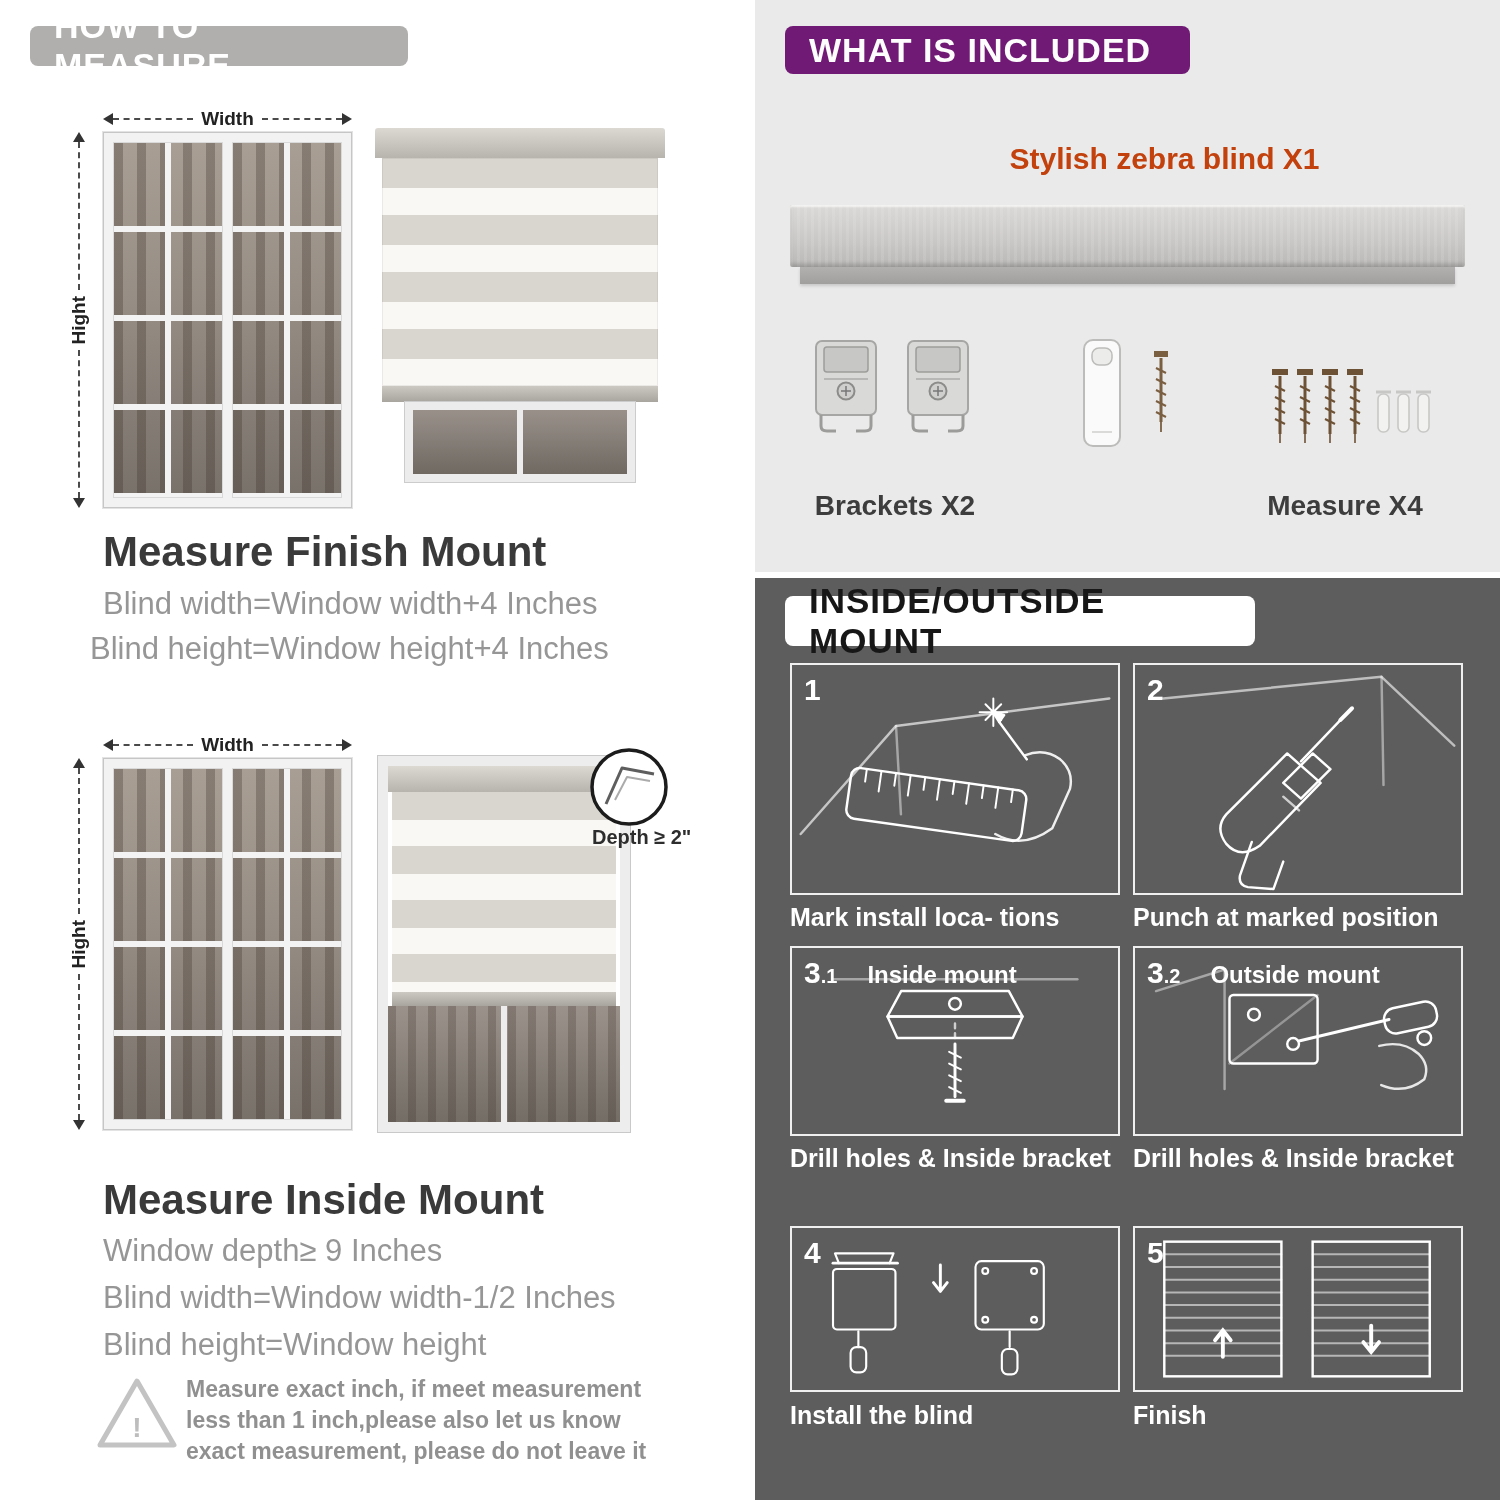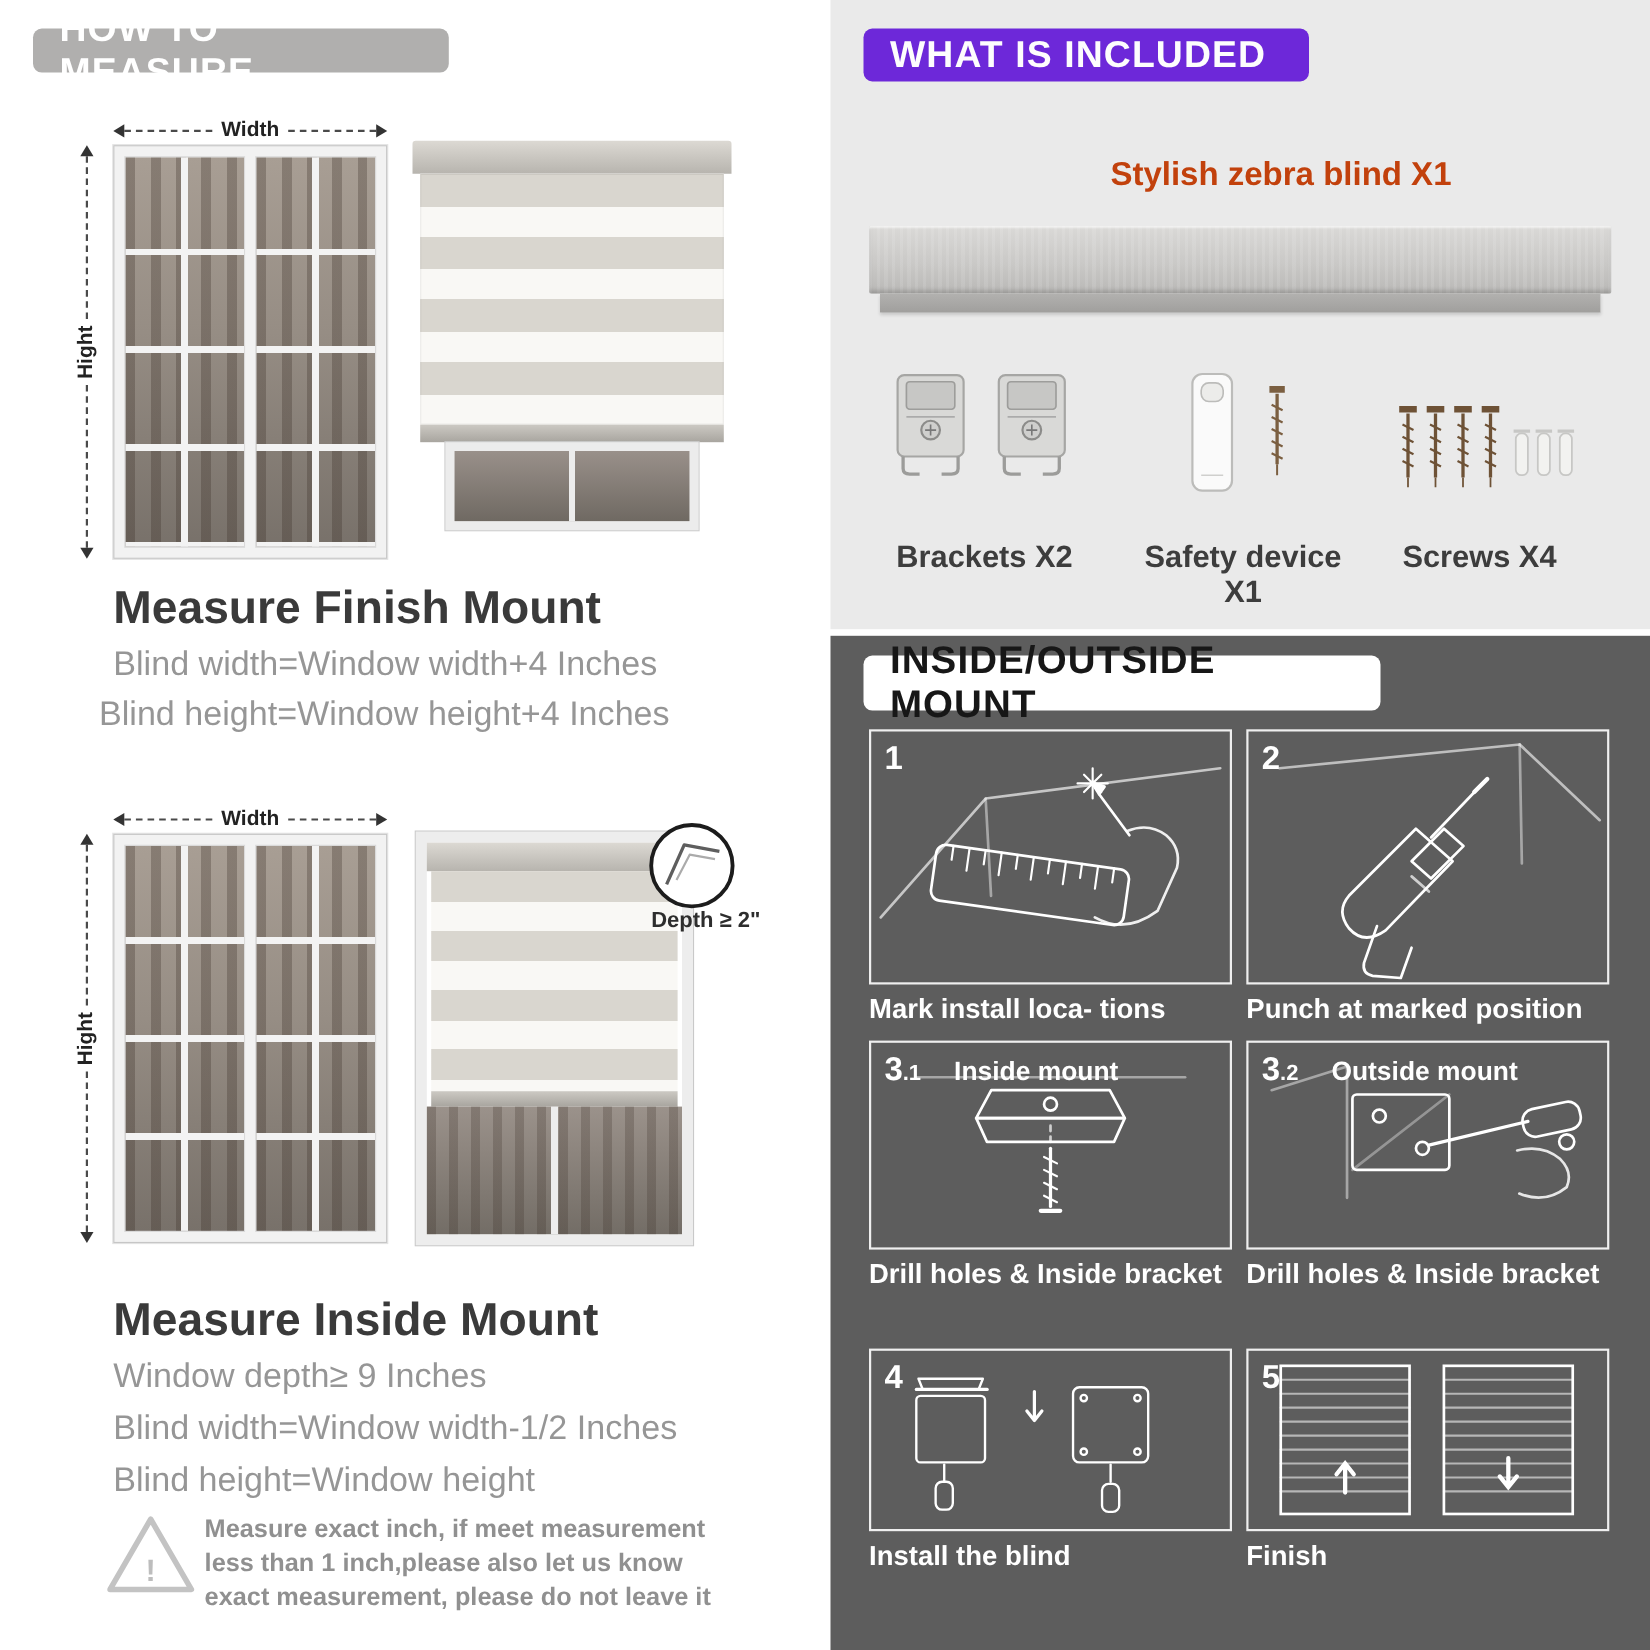--- a/index.html
+++ b/index.html
@@ -4,21 +4,21 @@
 <style>
   *{margin:0;padding:0;box-sizing:border-box}
   html,body{width:1500px;height:1500px}
   body{font-family:"Liberation Sans",sans-serif;background:#fff}
   .page{position:relative;width:1500px;height:1500px;background:#fff;overflow:hidden}
 
   
   .abs{position:absolute}
   .pill{position:absolute;border-radius:8px;font-weight:bold;display:flex;align-items:center;padding:0 24px;letter-spacing:1px}
   .pill-left{background:#b0afae;color:#fff;font-size:34px}
-  .pill-incl{background:#6d28d9;color:#fdfdfd;font-size:34px}
+  .pill-incl{background:#701a75;color:#fdfdfd;font-size:34px}
   .pill-mount{background:#ffffff;color:#171717;font-size:35px}
 
   .sec-title{position:absolute;font-size:42px;font-weight:bold;color:#3a3a3a;white-space:nowrap}
   .g-line{position:absolute;font-size:31px;font-weight:normal;color:#969696;white-space:nowrap}
 
   
   .h-arrow{position:absolute;display:flex;align-items:center;color:#222;font-size:19px;font-weight:bold}
   .h-arrow .dashh{flex:1;height:0;border-top:2px dashed #4a4a4a}
   .h-arrow .lblh{padding:0 8px;white-space:nowrap}
   .v-arrow{position:absolute;display:flex;flex-direction:column;align-items:center;width:22px;color:#222;font-size:19px;font-weight:bold}
@@ -232,22 +232,21 @@
         <g fill="#f2f2f0" stroke="#c7c7c5" stroke-width="1.6">
           <rect x="118" y="34" width="11" height="38" rx="5"></rect>
           <rect x="138" y="34" width="11" height="38" rx="5"></rect>
           <rect x="158" y="34" width="11" height="38" rx="5"></rect>
           <path d="M116 32 h15 M136 32 h15 M156 32 h15" stroke-width="3"></path>
         </g>
       </svg>
     </div>
 
     <span class="incl-item-label" style="left:25px;width:230px">Brackets X2</span>
-    <span class="incl-item-label" style="left:265px;width:220px">Safety device X1</span>
-    <span class="incl-item-label" style="left:490px;width:200px">Screws X4</span>
+    <span class="incl-item-label" style="left:490px;width:200px">Measure X4</span>
   </section>
 
   <section class="mount">
 
     <div class="pill pill-mount" style="left:30px;top:18px;width:470px;height:50px;border-radius:8px">INSIDE/OUTSIDE MOUNT</div>
 
     <div class="step" style="left:35px;top:85px;height:232px">
       <svg viewBox="0 0 330 232">
         <g stroke="#ffffff" stroke-width="2.5" fill="none" stroke-linecap="round" stroke-linejoin="round">
           <path d="M8 172 L105 62 L322 34" opacity=".65"></path>

